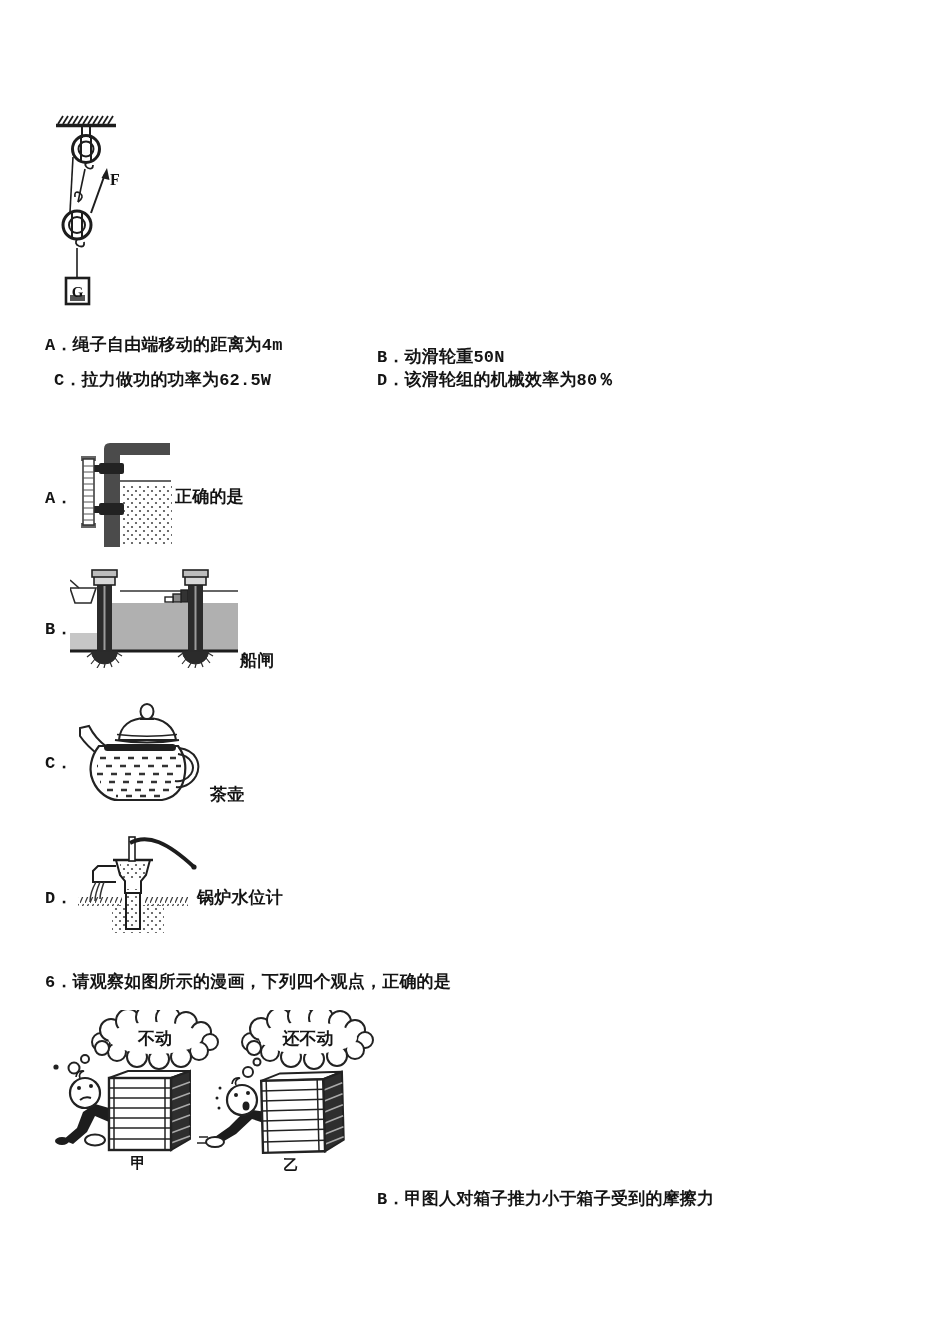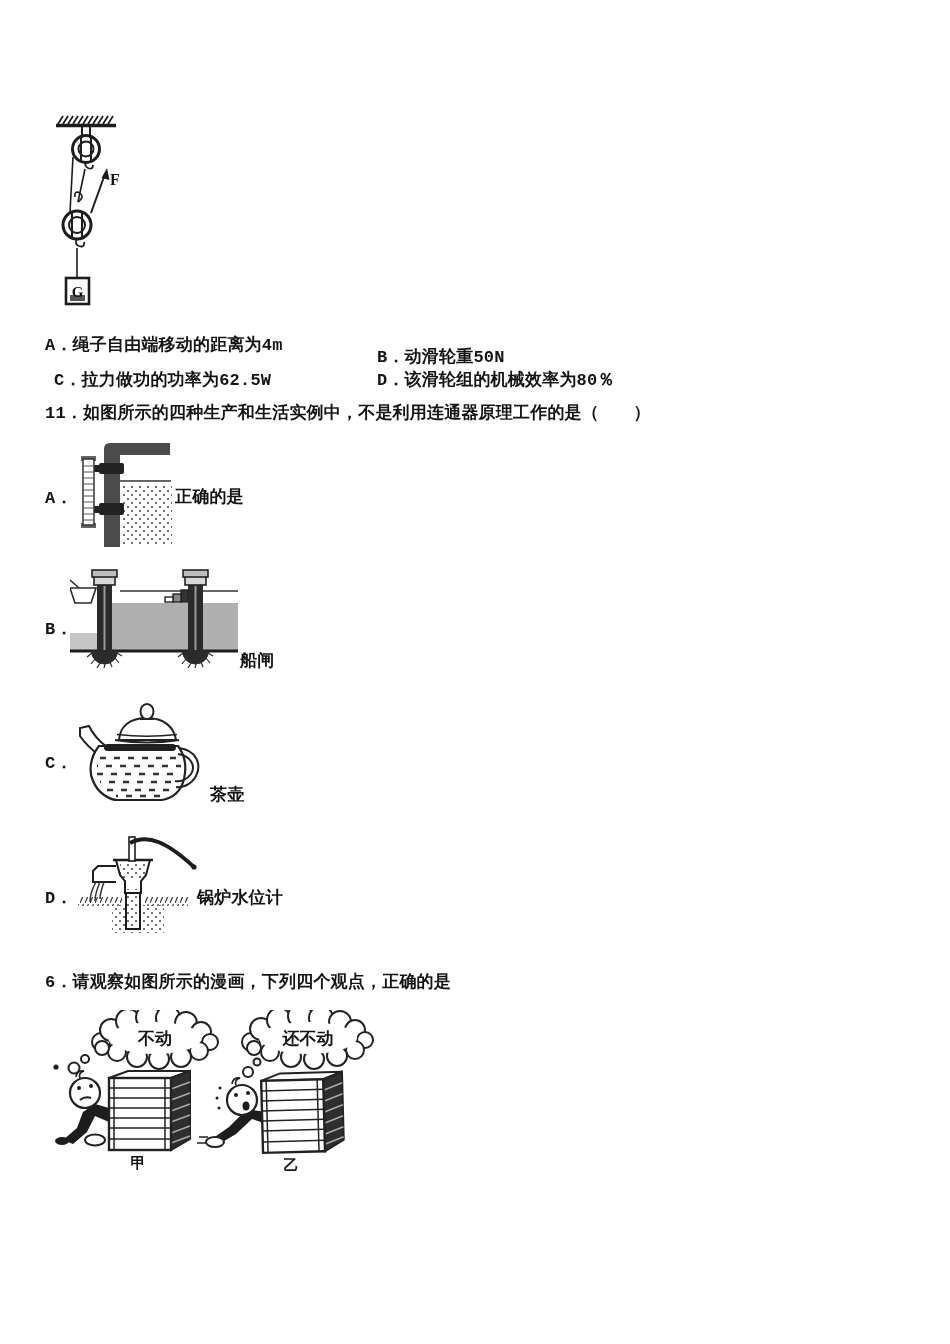--- a/index.html
+++ b/index.html
@@ -63,21 +63,20 @@
       <rect x="20" y="183" width="15" height="6" fill="#555555"></rect>
       <text x="27.5" y="185" font-size="15" text-anchor="middle">G</text>
     </g>
   </svg>
 
   <div class="abs txt" style="left:45px;top:336px">A．绳子自由端移动的距离为4m</div>
   <div class="abs txt" style="left:377px;top:348px">B．动滑轮重50N</div>
   <div class="abs txt" style="left:54px;top:371px">C．拉力做功的功率为62.5W</div>
   <div class="abs txt" style="left:377px;top:371px">D．该滑轮组的机械效率为80％</div>
 
-  <div class="abs txt" style="left:45px;top:404px">11．如图所示的四种生产和生活实例中，不是利用连通器原理工作的是（　　）</div>
 
   <div class="abs txt" style="left:45px;top:489px">A．</div>
   <svg class="abs" style="left:78px;top:441px" width="95" height="106" viewBox="0 0 95 106">
     <defs>
       <pattern id="dotsA" width="8" height="8" patternUnits="userSpaceOnUse">
         <circle cx="2" cy="2" r="1.1" fill="#4a4a4a"></circle>
         <circle cx="6" cy="6" r="1.1" fill="#4a4a4a"></circle>
       </pattern>
     </defs>
     <rect x="44" y="44" width="50" height="60" fill="url(#dotsA)"></rect>
@@ -338,14 +337,15 @@
           <line x1="66" y1="88" x2="128" y2="88"></line>
         <line x1="66" y1="98" x2="128" y2="98"></line>
           <line x1="66" y1="108" x2="128" y2="108"></line>
         <line x1="66" y1="118" x2="128" y2="118"></line>
           <line x1="66" y1="129" x2="128" y2="129"></line>
       </g>
     </g>
     <text x="248" y="160" font-size="15" text-anchor="middle">乙</text>
   </svg>
 
+  <div class="abs txt" style="left:377px;top:1190px">B．甲图人对箱子推力小于箱子受到的摩擦力</div>
 
 </div>
 
 </body></html>

